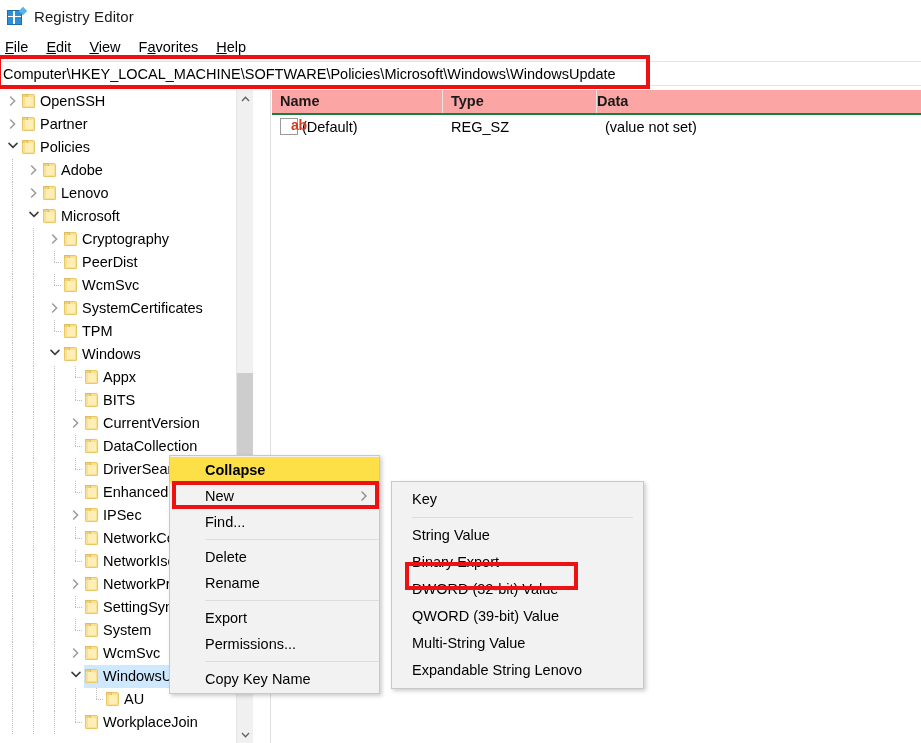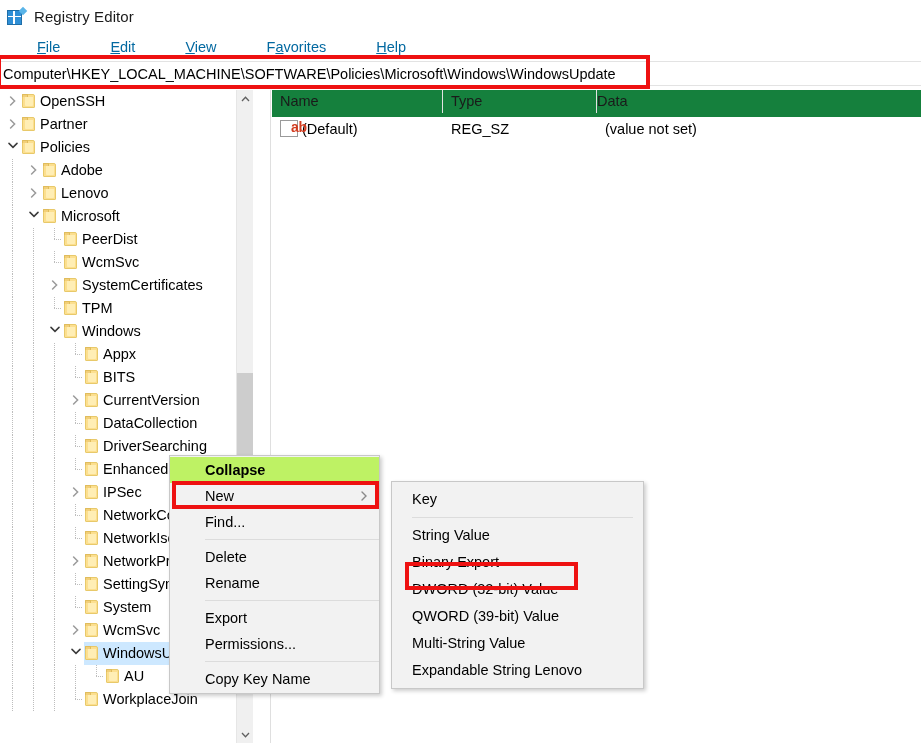--- a/index.html
+++ b/index.html
@@ -72,24 +72,23 @@
   #menubar {
     position: absolute;
     left: 0; top: 36px;
     width: 921px; height: 22px;
     display: flex;
     align-items: center;
     font-size: 14.5px;
   }
   .menu-item {
     padding: 1px 9px;
-    color: #0369a1;
+    color: #000000;
     white-space: nowrap;
     cursor: default;
-    margin-left: 32px;
   }
   .menu-item:first-child { padding-left: 5px; }
   .menu-item u { text-decoration: underline; }
 
   
   #addressbar {
     position: absolute;
     left: 0; top: 61px;
     width: 921px; height: 25px;
     background: #ffffff;
@@ -251,22 +250,23 @@
   
   #list-pane {
     position: absolute;
     left: 272px; top: 0;
     width: 649px; height: 653px;
     background: #ffffff;
   }
   #list-header {
     position: relative;
     height: 23px;
-    border-bottom: 4px solid #15803d;
-    background: #15803d;
+    border-bottom: 2px solid #15803d;
+    background: #fca5a5;
+    font-weight: bold;
   }
   .col-head {
     position: absolute;
     top: 0; height: 23px;
     line-height: 23px;
     font-size: 14.5px;
     color: #1a1a1a;
     padding-left: 8px;
     box-sizing: border-box;
     border-right: 1px solid #e3e3e3;
@@ -330,21 +330,21 @@
     position: relative;
     height: 26px;
     line-height: 26px;
     padding-left: 35px;
     font-size: 14.5px;
     color: #000;
     white-space: nowrap;
     cursor: default;
   }
   .ctx-item.hl {
-    background: #bef264;
+    background: #fde047;
     font-weight: bold;
   }
   .ctx-sep {
     height: 1px;
     background: #dcdcdc;
     margin: 4px 0 4px 35px;
   }
   .ctx-arrow {
     position: absolute;
     right: 12px; top: 0; height: 26px;
@@ -493,20 +493,34 @@
           <span style="display:inline-block;width:25px;flex:0 0 auto"></span>
           <span class="expander">
             <svg width="10" height="7" viewBox="0 0 10 7">
               <path d="M1 1.4 L5 5.4 L9 1.4" fill="none" stroke="#3a3a3a" stroke-width="1.5" stroke-linecap="round"></path>
             </svg>
           </span>
           <span class="folder">
             <i></i>
           </span>
           <span class="lbl">Microsoft</span>
+        </div>
+        <div class="tree-row">
+          <span class="tline" style="left:12px"></span>
+          <span class="tline" style="left:33px"></span>
+          <span style="display:inline-block;width:46px;flex:0 0 auto"></span>
+          <span class="expander">
+            <svg width="7" height="10" viewBox="0 0 7 10">
+              <path d="M1.6 1 L5.6 5 L1.6 9" fill="none" stroke="#9a9a9a" stroke-width="1.5" stroke-linecap="round"></path>
+            </svg>
+          </span>
+          <span class="folder">
+            <i></i>
+          </span>
+          <span class="lbl">Cryptography</span>
         </div>
         <div class="tree-row">
           <span class="tline" style="left:12px"></span>
           <span class="tline" style="left:33px"></span>
           <span class="telbow" style="left:54px;width:7px"></span>
           <span class="tline" style="left:54px;height:11px"></span>
           <span style="display:inline-block;width:46px;flex:0 0 auto"></span>
           <span class="expander"></span>
           <span class="folder">
             <i></i>

